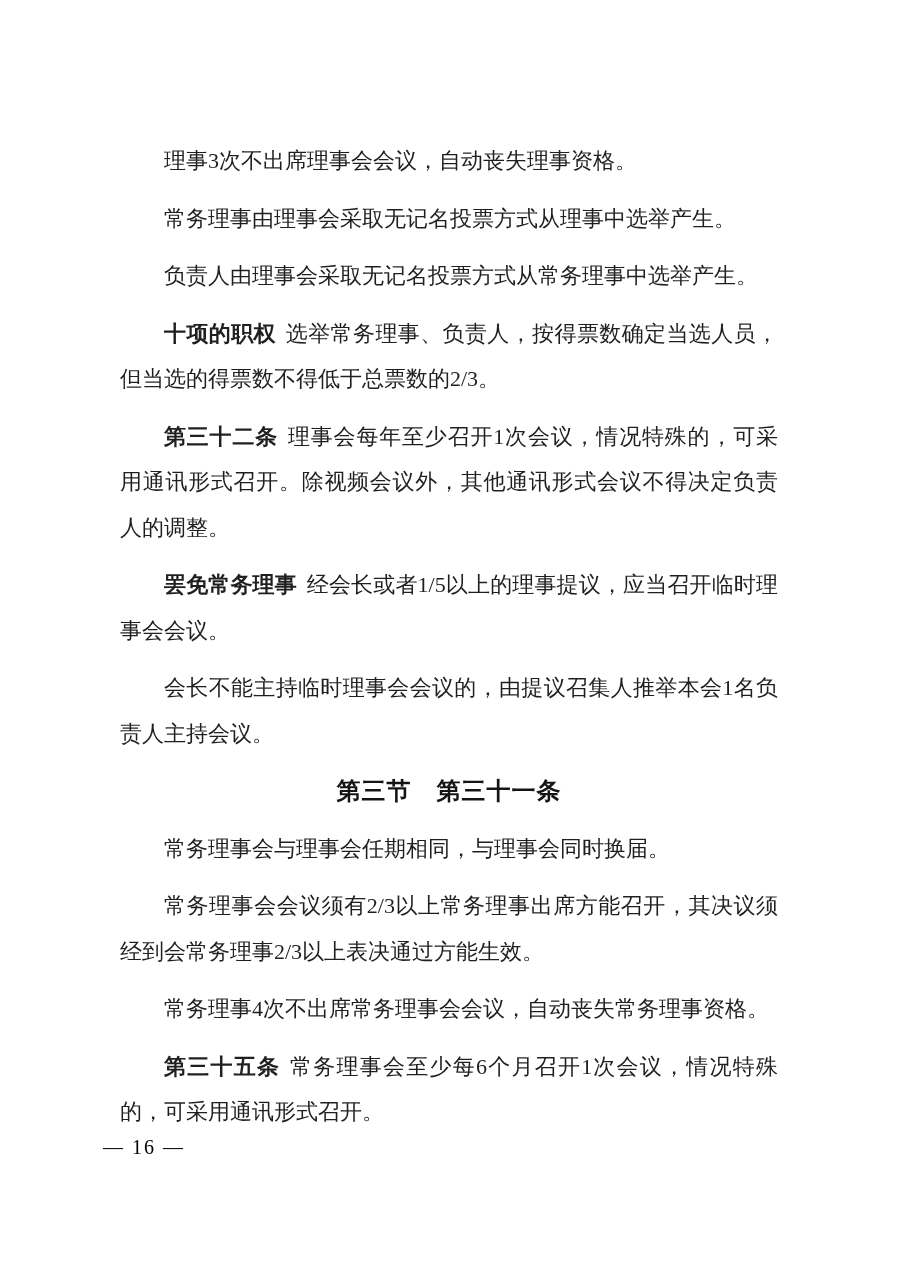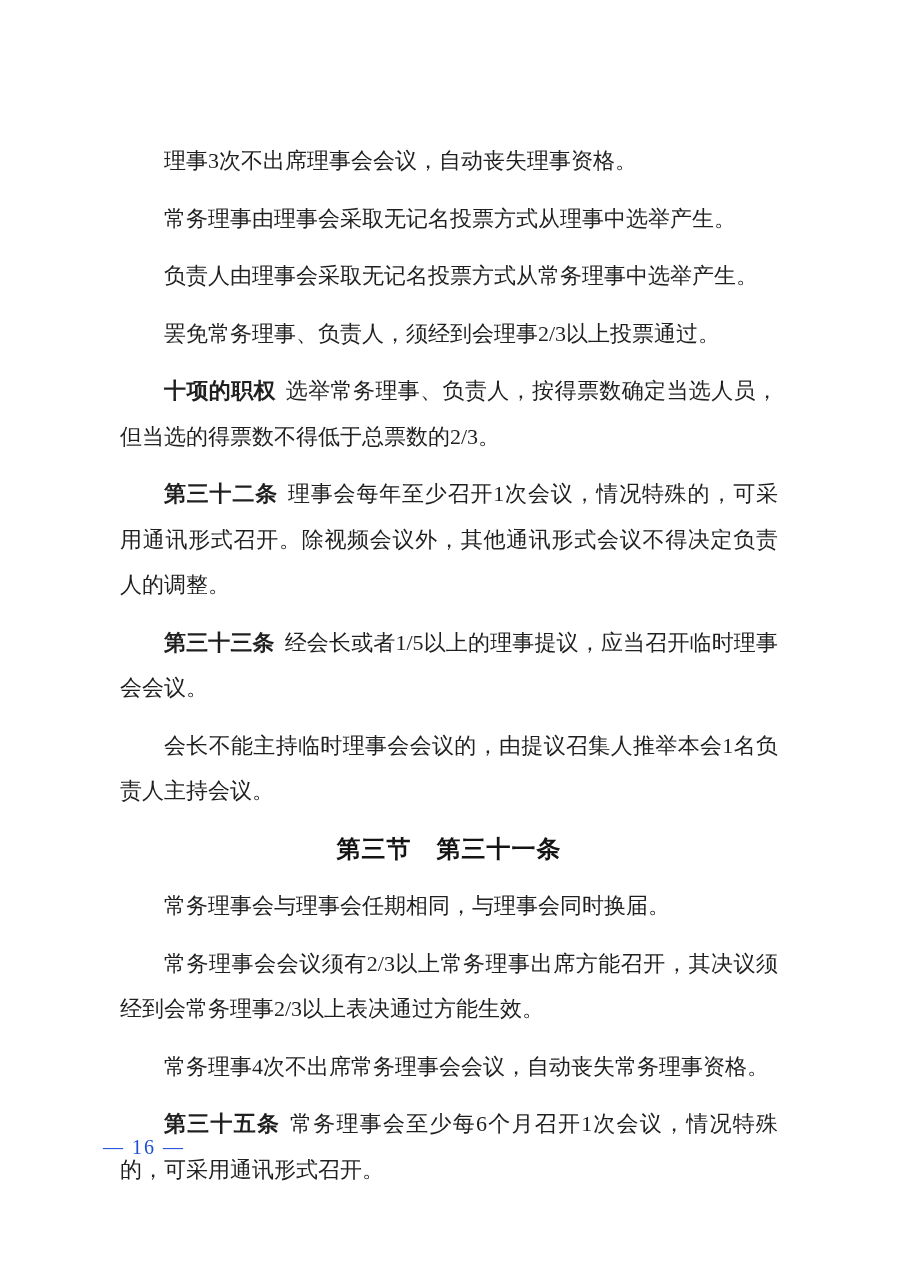--- a/index.html
+++ b/index.html
@@ -52,43 +52,42 @@
     line-height: 45.5px;
     letter-spacing: 1px;
     color: #141414;
   }
   .footer {
     position: absolute;
     left: 103px;
     top: 1136px;
     font-size: 20px;
     letter-spacing: 2px;
-    color: #1d4ed8;
+    color: #000000;
   }
 </style>
 </head>
 <body>
 
 <div class="page">
 
   <div class="text-block">
 
     <p class="para"><span>理事3次不出席理事会会议，自动丧失理事资格。</span></p>
 
     <p class="para"><span>常务理事由理事会采取无记名投票方式从理事中选举产生。</span></p>
 
     <p class="para"><span>负责人由理事会采取无记名投票方式从常务理事中选举产生。</span></p>
 
-    <p class="para"><span>罢免常务理事、负责人，须经到会理事2/3以上投票通过。</span></p>
 
     <p class="para"><b class="term">十项的职权</b><span>选举常务理事、负责人，按得票数确定当选人员，但当选的得票数不得低于总票数的2/3。</span></p>
 
     <p class="para"><b class="term">第三十二条</b><span>理事会每年至少召开1次会议，情况特殊的，可采用通讯形式召开。除视频会议外，其他通讯形式会议不得决定负责人的调整。</span></p>
 
-    <p class="para"><b class="term">第三十三条</b><span>经会长或者1/5以上的理事提议，应当召开临时理事会会议。</span></p>
+    <p class="para"><b class="term">罢免常务理事</b><span>经会长或者1/5以上的理事提议，应当召开临时理事会会议。</span></p>
 
     <p class="para"><span>会长不能主持临时理事会会议的，由提议召集人推举本会1名负责人主持会议。</span></p>
 
     <h2 class="section-heading">第三节　第三十一条</h2>
 
 
     <p class="para"><span>常务理事会与理事会任期相同，与理事会同时换届。</span></p>
 
     <p class="para"><span>常务理事会会议须有2/3以上常务理事出席方能召开，其决议须经到会常务理事2/3以上表决通过方能生效。</span></p>
 

